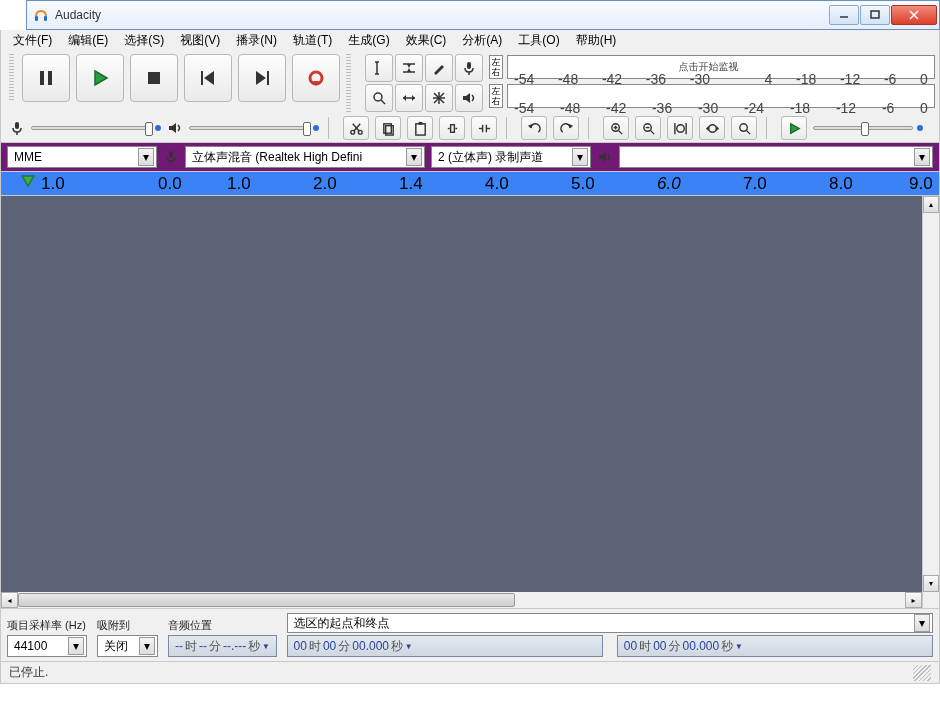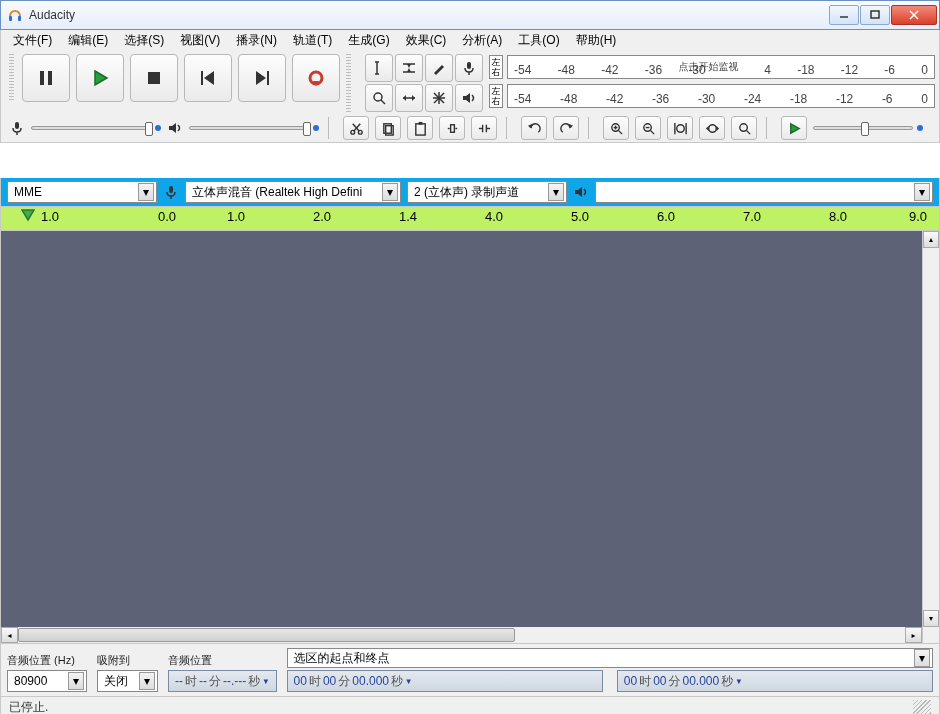--- a/index.html
+++ b/index.html
@@ -1,19 +1,19 @@
 <!DOCTYPE html>
 <html><head>
 <meta charset="utf-8">
 <style>
 * { box-sizing: border-box; margin: 0; padding: 0; font-family: "Microsoft YaHei", Tahoma, Arial, sans-serif; }
 body { width: 940px; height: 714px; background: #fff; overflow: hidden; font-size: 12px; }
 
 
-.titlebar { height: 30px; background: linear-gradient(#f8fbff,#e6eefb); border: 1px solid #6b8ec4; display: flex; align-items: center; padding: 0 2px 0 6px; }
+.titlebar { height: 30px; background: linear-gradient(#f8fbff,#e6eefb); border: 1px solid #6b8ec4; display: flex; align-items: center; padding: 0 2px 0 6px; margin-left: 26px; }
 .titlebar .logo { width: 16px; height: 16px; margin-right: 6px; position: relative; }
 .titlebar .logo svg { width: 16px; height: 16px; }
 .titlebar .title { flex: 1; color: #333; font-size: 12px; }
 .winbtns { display: flex; gap: 0; }
 .winbtn { width: 30px; height: 20px; border: 1px solid #8aa7cc; background: linear-gradient(#f2f7fd,#d3e3f7); display:flex; align-items:center; justify-content:center; border-radius: 2px; margin-left: 1px;}
 .winbtn.close { width: 46px; background: linear-gradient(#f48a7d,#d9402a); border-color:#a83224; }
 .winbtn svg { width: 12px; height: 10px; }
 
 
 .menubar { height: 20px; background: #f0f0f0; border-left:1px solid #c9c9c9; border-right:1px solid #c9c9c9; display:flex; align-items:center; padding: 0 4px; gap: 0; font-size: 12px; color:#000;}
@@ -31,41 +31,41 @@
 .toolgrid { display:grid; grid-template-columns: repeat(4, 28px); grid-template-rows: repeat(2,28px); gap:2px; margin-left: 6px;}
 .sqbtn { width:28px; height:28px; background: linear-gradient(#fdfdfd,#eaeaea); border:1px solid #b8b8b8; border-radius:3px; display:flex; align-items:center; justify-content:center;}
 .sqbtn svg { width:16px; height:16px; }
 
 .meters { display:flex; flex-direction:column; gap:3px; flex:1; }
 .meterrow { display:flex; align-items:center; height:26px; gap:4px;}
 .meterlabel { width:14px; height:24px; background:#fff; border:1px solid #888; font-size:9px; line-height:11px; text-align:center; writing-mode: vertical-lr; padding:0; display:flex; align-items:center; justify-content:center;}
 .meterlabel span{ writing-mode: horizontal-tb; line-height: 10px;}
 .meterbox { flex:1; height:24px; background:#fff; border:1px solid #888; position:relative; font-size:10px; color:#555;}
 .ticks { position:absolute; top:0; left:0; right:0; height:100%; display:flex; justify-content:space-between; padding: 0 6px; align-items:flex-start;}
-.ticks span { font-size: 12px; color:#444; padding-top: 7px;}
+.ticks span { font-size: 14px; color:#444; padding-top: 15px;}
 .startmon { position:absolute; left: 40%; top: 4px; font-size: 10px; color:#444;}
 
 
 .row2 { display:flex; align-items:center; gap:6px; margin-top:4px; height: 24px;}
 .sliderbox { display:flex; align-items:center; gap:4px; }
 .slider { width: 120px; height: 4px; background:#ddd; border:1px solid #999; border-radius:2px; position:relative;}
 .thumb { position:absolute; top:-5px; width:8px; height:14px; background:#fff; border:1px solid #666; border-radius:2px;}
 .blue-dot { width:6px; height:6px; background:#2a6fd6; border-radius:50%;}
 .iconbtn { width:26px; height:24px; background: linear-gradient(#fdfdfd,#eaeaea); border:1px solid #b8b8b8; border-radius:3px; display:flex; align-items:center; justify-content:center;}
 .iconbtn svg { width:15px; height:15px;}
 .sep { width:6px; height:22px; border-left: 1px solid #bbb; margin: 0 3px;}
 
 
-.devicebar { background:#0ea5e9; border:1px solid #c9c9c9; border-top:none; padding:3px 6px; display:flex; align-items:center; gap:6px;margin-top:35px;}
+.devicebar { background:#701a75; border:1px solid #c9c9c9; border-top:none; padding:3px 6px; display:flex; align-items:center; gap:6px;}
 .combo { height:22px; background:#fff; border:1px solid #888; display:flex; align-items:center; padding: 0 2px 0 6px; font-size:12px;}
 .combo .arrow { width:16px; height:18px; background:linear-gradient(#f4f4f4,#ddd); border:1px solid #999; margin-left:4px; display:flex; align-items:center; justify-content:center;}
 .micspk { width:16px; height:16px; display:flex; align-items:center; justify-content:center;}
 
 
-.ruler { height: 24px; background:#bef264; border:1px solid #c9c9c9; border-top:none; position:relative; font-size: 13px; font-family: monospace;}
+.ruler { height: 24px; background:#3b82f6; border:1px solid #c9c9c9; border-top:none; position:relative; font-size: 17px; font-family: monospace;}
 .playhead-marker { position:absolute; left: 20px; top: 2px; }
 .rulerticks { position:absolute; top:2px; left:0; right:0; display:flex; }
 .rulerticks span { position:absolute; }
 
 
 .trackarea { height: 396px; display:flex; border-left:1px solid #c9c9c9; border-right:1px solid #c9c9c9;}
 .tracks { flex:1; background:#5e6276; }
 .vscroll { width:17px; background:#f0f0f0; border-left:1px solid #c9c9c9; position:relative;}
 .vscroll .up, .vscroll .down { height:17px; background:linear-gradient(#fafafa,#ddd); border:1px solid #aaa; display:flex; align-items:center; justify-content:center; font-size:8px;}
 .vscroll .down { position:absolute; bottom:0; left:0; right:0;}
@@ -409,21 +409,21 @@
     <span>MME</span>
       <span style="flex:1"></span>
     <span class="arrow">▾</span>
   </div>
   <span class="micspk">
       <svg viewBox="0 0 16 16">
         <rect x="6" y="2" width="4" height="7" rx="2" class="fillblk"></rect>
         <path d="M4 8 Q4 12 8 12 Q12 12 12 8 M8 12 L8 15"></path>
       </svg>
     </span>
-  <div class="combo" style="width:216px">
+  <div class="combo" style="width:240px">
     <span>立体声混音 (Realtek High Defini</span>
       <span style="flex:1"></span>
     <span class="arrow">▾</span>
   </div>
   <div class="combo" style="width:160px">
     <span>2 (立体声) 录制声道</span>
       <span style="flex:1"></span>
     <span class="arrow">▾</span>
   </div>
   <span class="micspk">
@@ -446,21 +446,21 @@
       </svg>
   </span>
   <div class="rulerticks" id="rulerticks">
       <span style="left: 40px;">1.0</span>
       <span style="left: 157px;">0.0</span>
       <span style="left: 226px;">1.0</span>
       <span style="left: 312px;">2.0</span>
       <span style="left: 398px;">1.4</span>
       <span style="left: 484px;">4.0</span>
       <span style="left: 570px;">5.0</span>
-      <span style="left: 656px;">6.0</span>
+      <span style="left: 656px; font-style: italic;">6.0</span>
       <span style="left: 742px;">7.0</span>
       <span style="left: 828px;">8.0</span>
       <span style="left: 908px;">9.0</span>
     </div>
 </div>
 
 <div class="trackarea">
   <div class="tracks"></div>
   <div class="vscroll">
     <div class="up">▴</div>
@@ -471,23 +471,23 @@
   <div class="lbtn">◂</div>
   <div class="track">
       <div class="handle"></div>
     </div>
   <div class="rbtn">▸</div>
   <div class="corner"></div>
 </div>
 
 <div class="bottombar">
   <div class="ctlgroup">
-    <label>音频位置 (Hz)</label>
+    <label>项目采样率 (Hz)</label>
     <div class="combo" style="width:80px">
-      <span>80900</span>
+      <span>44100</span>
         <span style="flex:1"></span>
       <span class="arrow">▾</span>
     </div>
   </div>
   <div class="ctlgroup">
     <label>吸附到</label>
     <div class="combo" style="width:61px">
       <span>关闭</span>
         <span style="flex:1"></span>
       <span class="arrow">▾</span>

